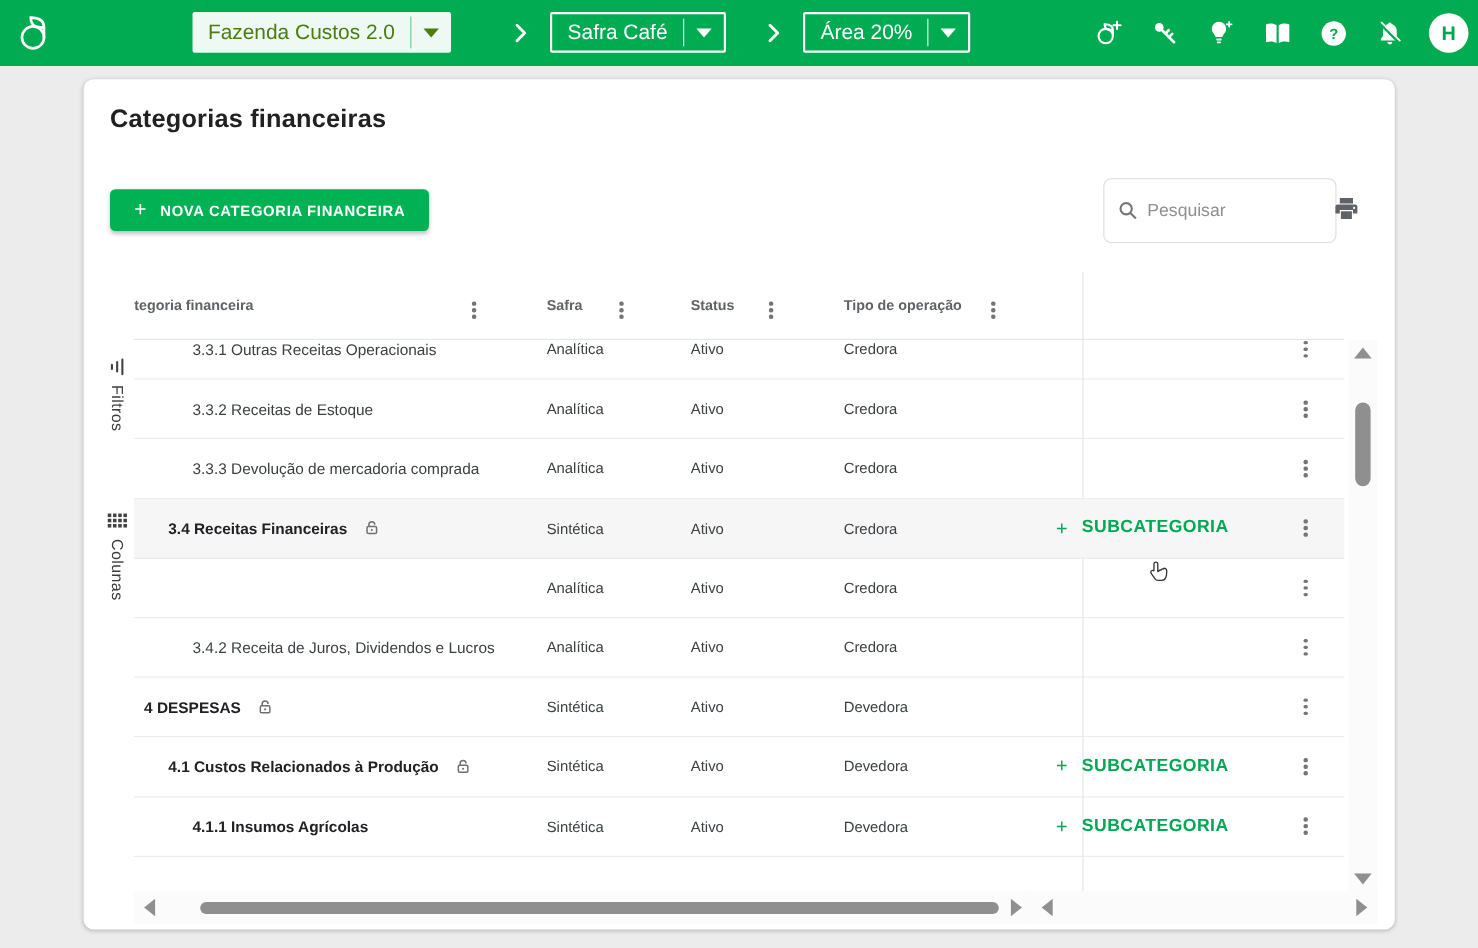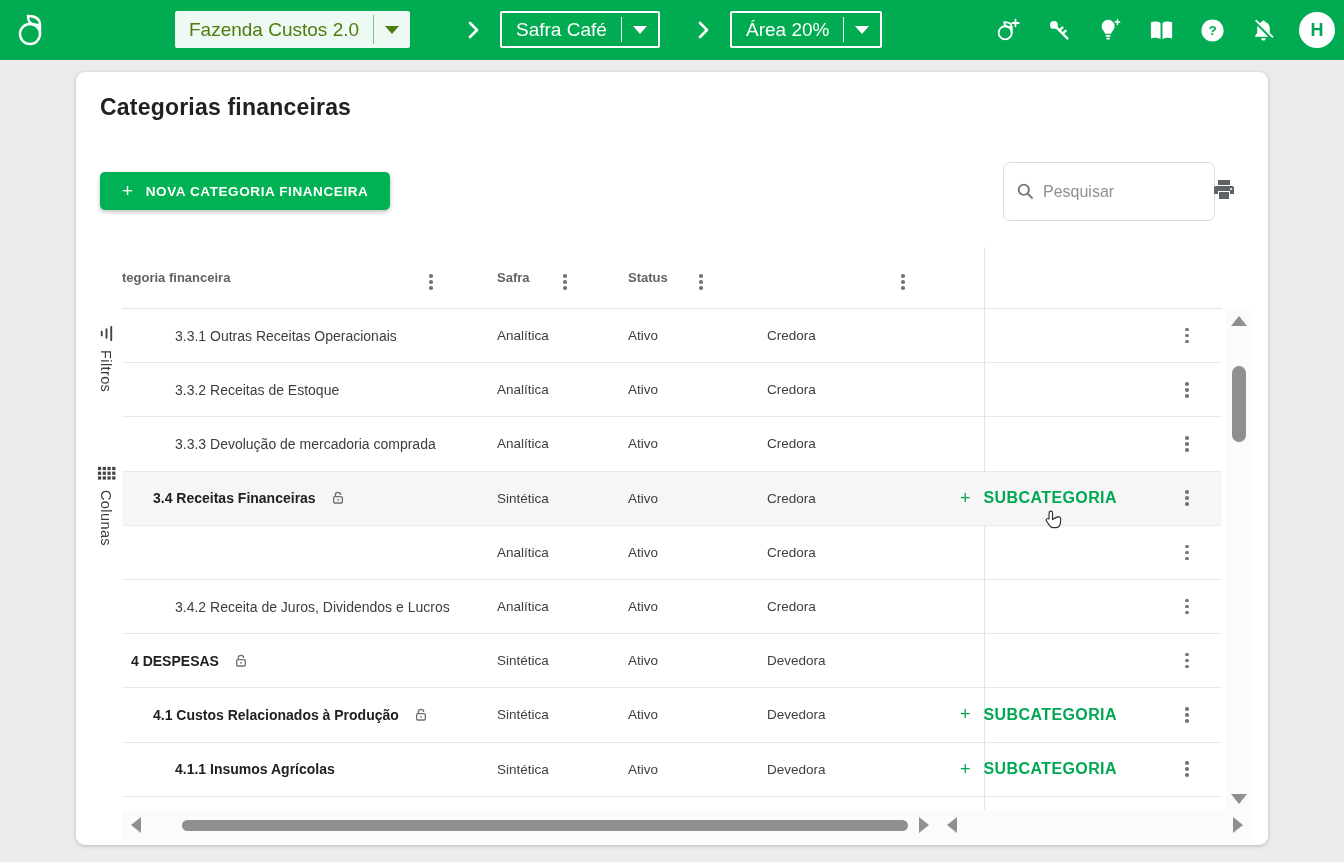--- a/index.html
+++ b/index.html
@@ -43,21 +43,21 @@
 
   
   .thead { position:absolute; left:46px; top:175px; width:1100px; height:62px; border-bottom:1px solid #e4e4e4; }
   .thead .hlabel { position:absolute; top:0; height:62px; line-height:62px; font-size:13px; font-weight:600; color:#5f6368; white-space:nowrap; }
   .col-div { position:absolute; left:908px; top:175px; width:1px; height:593px; background:#e4e4e4; }
 
   .kebab { display:inline-flex; flex-direction:column; gap:2.5px; padding:4px; cursor:pointer; }
   .kebab i { width:3.5px; height:3.5px; border-radius:50%; background:#757575; display:block; }
   .thead .kebab { position:absolute; top:23px; }
 
-  .tbody { position:absolute; left:46px; top:237px; width:1100px; }
+  .tbody { position:absolute; left:46px; top:219px; width:1100px; }
   .trow { display:flex; height:54.2px; border-bottom:1px solid #e9e9e9; }
   .trow.hovered { background:#f6f6f6; }
   .cell-main { position:relative; width:816px; display:flex; align-items:center; }
   .cell-actions { position:relative; width:284px; display:flex; align-items:center; }
   .rowname { font-size:14px; color:#3c4043; display:flex; align-items:center; gap:14px; white-space:nowrap; }
   .trow.b .rowname { font-weight:600; color:#202124; }
   .ind0 .rowname { padding-left:9px; }
   .ind1 .rowname { padding-left:31px; }
   .ind2 .rowname { padding-left:53px; }
   .lock { color:#6f6f6f; width:16px; height:16px; }
@@ -232,20 +232,21 @@
         <i></i>
         <i></i>
         <i></i>
       </span>
     <span class="hlabel" style="left:506px;">Status</span>
     <span class="kebab" style="left:573px;">
         <i></i>
         <i></i>
         <i></i>
       </span>
+    <span class="hlabel" style="left:645px;">Tipo de operação</span>
     <span class="kebab" style="left:775px;">
         <i></i>
         <i></i>
         <i></i>
       </span>
   </div>
   <div class="col-div"></div>
 
   <div class="tbody">
 

